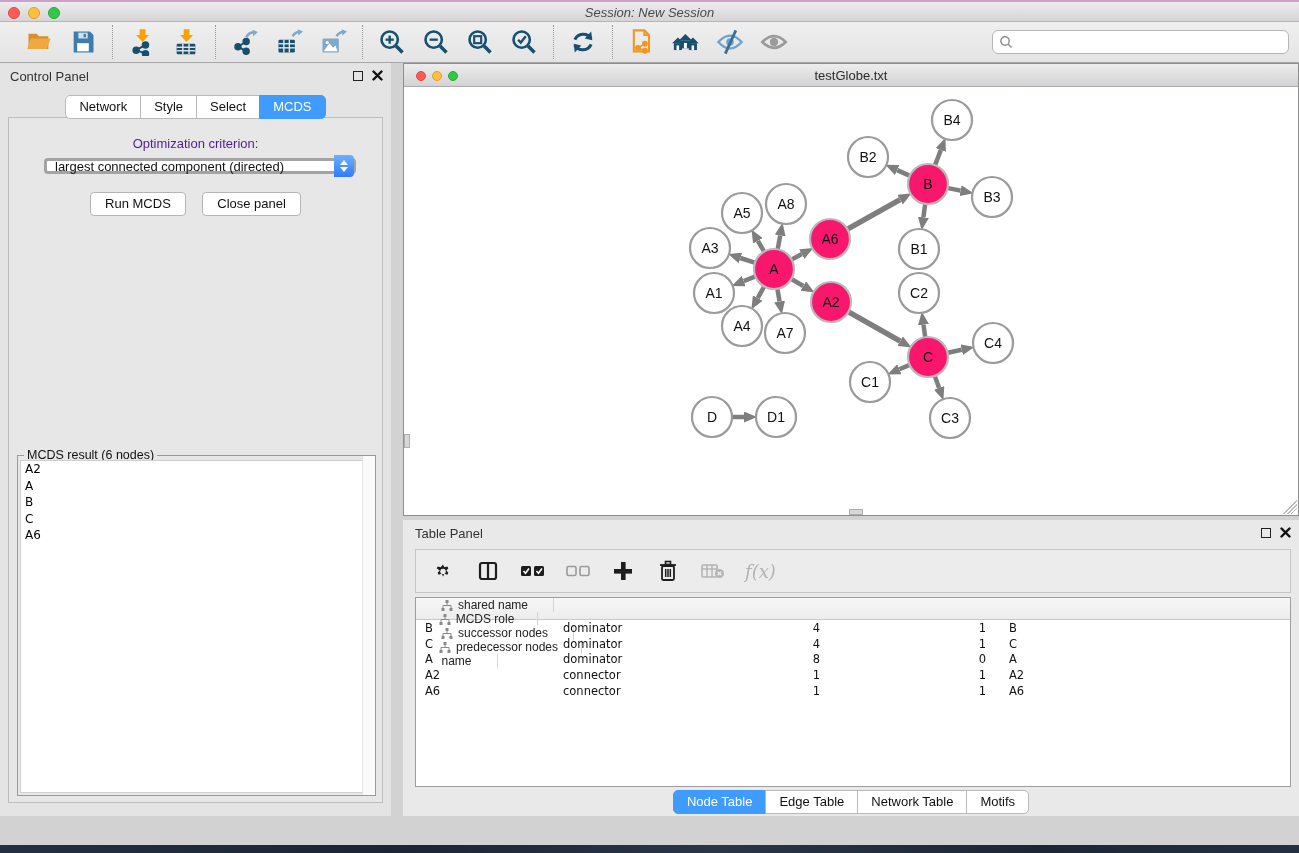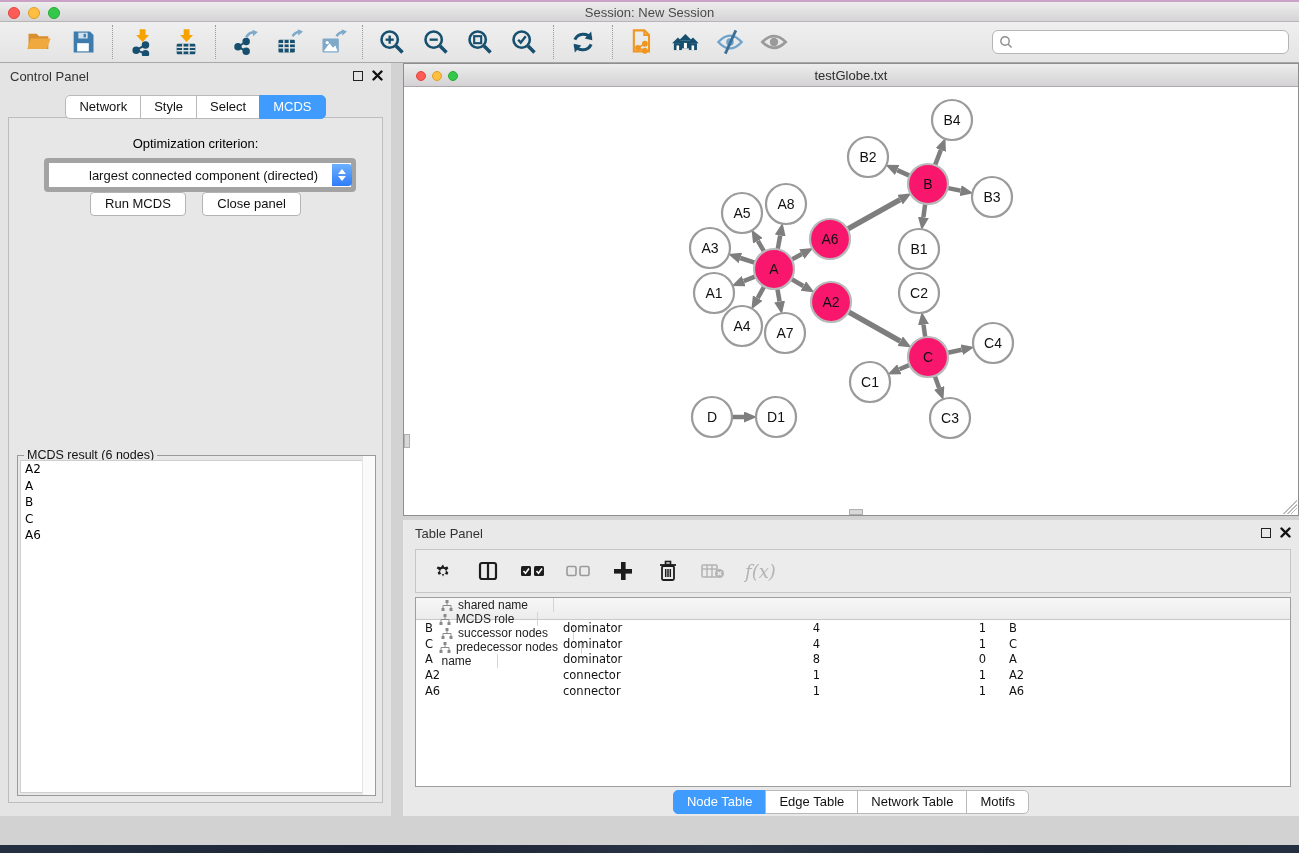--- a/index.html
+++ b/index.html
@@ -5,21 +5,21 @@
   * { margin:0; padding:0; box-sizing:border-box; }
   html,body { width:1299px; height:853px; overflow:hidden; }
   body { font-family:"Liberation Sans", sans-serif; background:#d2d2d2; position:relative; }
   #app { position:absolute; inset:0; }
 
   
   .titlebar { position:absolute; left:0; top:0; width:1299px; height:22px;
     background:linear-gradient(#ededed,#d6d4d6); border-top:2px solid #c9a2c6;
     border-bottom:1px solid #b6b6b6; }
   .titlebar .title { position:absolute; left:0; right:0; top:3px; text-align:center;
-    font-size:13px; color:#4a4a4a; }
+    font-size:13px; color:#4a4a4a;font-style:italic; }
   .lights { position:absolute; left:8px; top:5px; display:flex; gap:8px; }
   .light { width:12px; height:12px; border-radius:50%; }
   .light.red { background:#fc5b57; border:1px solid #e2463f; }
   .light.yellow { background:#fdbe41; border:1px solid #dfa023; }
   .light.green { background:#34c84a; border:1px solid #27aa35; }
 
   
   .toolbar { position:absolute; left:0; top:22px; width:1299px; height:41px;
     background:linear-gradient(#efefef,#e4e4e4); border-bottom:1px solid #a8a8a8;
     display:flex; align-items:center; padding:0 10px; }
@@ -41,23 +41,23 @@
   .panel-ctrls { position:absolute; right:8px; top:7px; display:flex; gap:9px; align-items:center; }
   .float-box { width:10px; height:10px; border:1.5px solid #222; background:transparent; }
   .cp-tabs { position:absolute; left:0; right:0; top:32px; text-align:center; z-index:2; }
   .cp-tab { display:inline-block; vertical-align:top; padding:3px 13px 4px; font-size:13px; color:#111;
     background:#fff; border:1px solid #b9b9b9; margin-left:-1px; cursor:pointer; }
   .cp-tab:first-child { border-radius:5px 0 0 5px; margin-left:0; }
   .cp-tab:last-child { border-radius:0 5px 5px 0; }
   .cp-tab.selected { background:#3f9bfd; border-color:#3f9bfd; color:#fff;text-align:center; }
   .cp-body { position:absolute; left:8px; top:54px; width:375px; height:686px;
     background:#e7e7e7; border:1px solid #bdbdbd; }
-  .opt-label { position:absolute; left:0; right:0; top:18px; text-align:center; font-size:13px; color:#000000; }
-  .dropdown { position:absolute; left:35px; top:40px; width:312px; height:34px; background:#fff;
-    border:5px solid #a3a3a3; border-radius:4px; display:flex; align-items:center; cursor:pointer;padding-left:32px; }
+  .opt-label { position:absolute; left:0; right:0; top:18px; text-align:center; font-size:13px; color:#4c1d95; }
+  .dropdown { position:absolute; left:35px; top:40px; width:312px; height:16px; background:#fff;
+    border:3px solid #a3a3a3; border-radius:4px; display:flex; align-items:center; cursor:pointer; }
   .dropdown .dd-text { flex:1; font-size:13px; color:#111; padding-left:8px; white-space:nowrap; overflow:hidden; }
   .dd-stepper { width:20px; height:22px; margin:-1px -1px -1px 0; border-radius:0 4px 4px 0;
     background:linear-gradient(#6cb0ff,#2f7cf8); display:flex; flex-direction:column;
     align-items:center; justify-content:center; gap:2px; }
   .btn-row { position:absolute; left:0; right:0; top:74px; text-align:center; }
   .push-btn { display:inline-block; padding:3px 14px 4px; font-size:13px; color:#111; background:#fff;
     border:1px solid #b4b4b4; border-radius:4px; margin:0 6px; cursor:pointer; }
   .result-group { position:absolute; left:8px; top:337px; width:359px; height:341px; border:1px solid #9a9a9a; }
   .result-legend { position:absolute; left:6px; top:-8px; background:#e7e7e7; padding:0 3px;
     font-size:12.5px; color:#111; }

